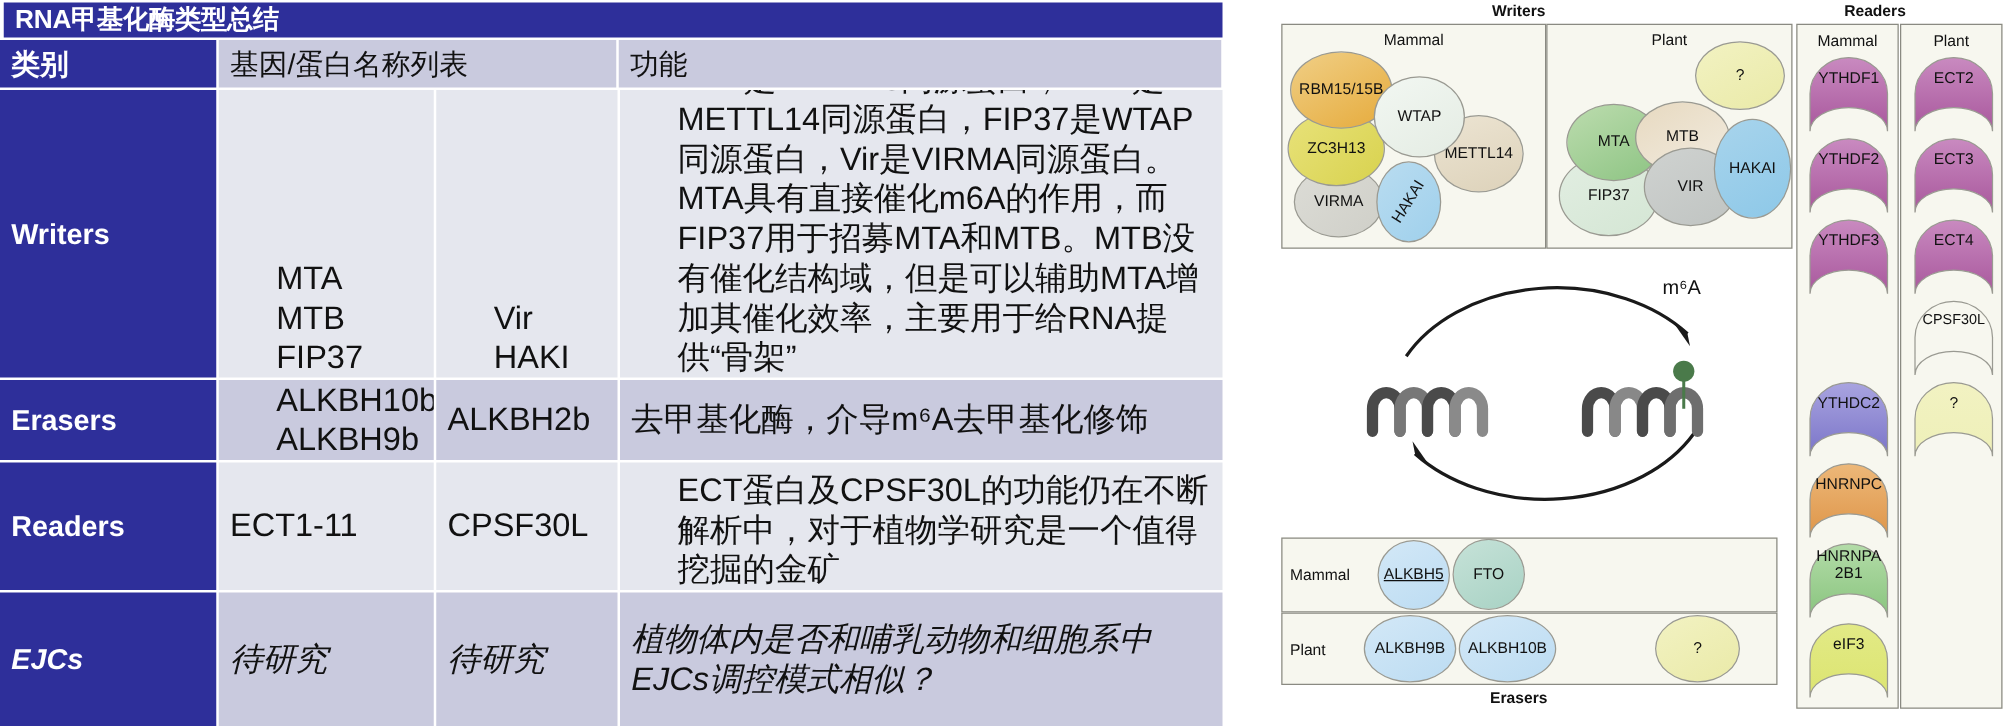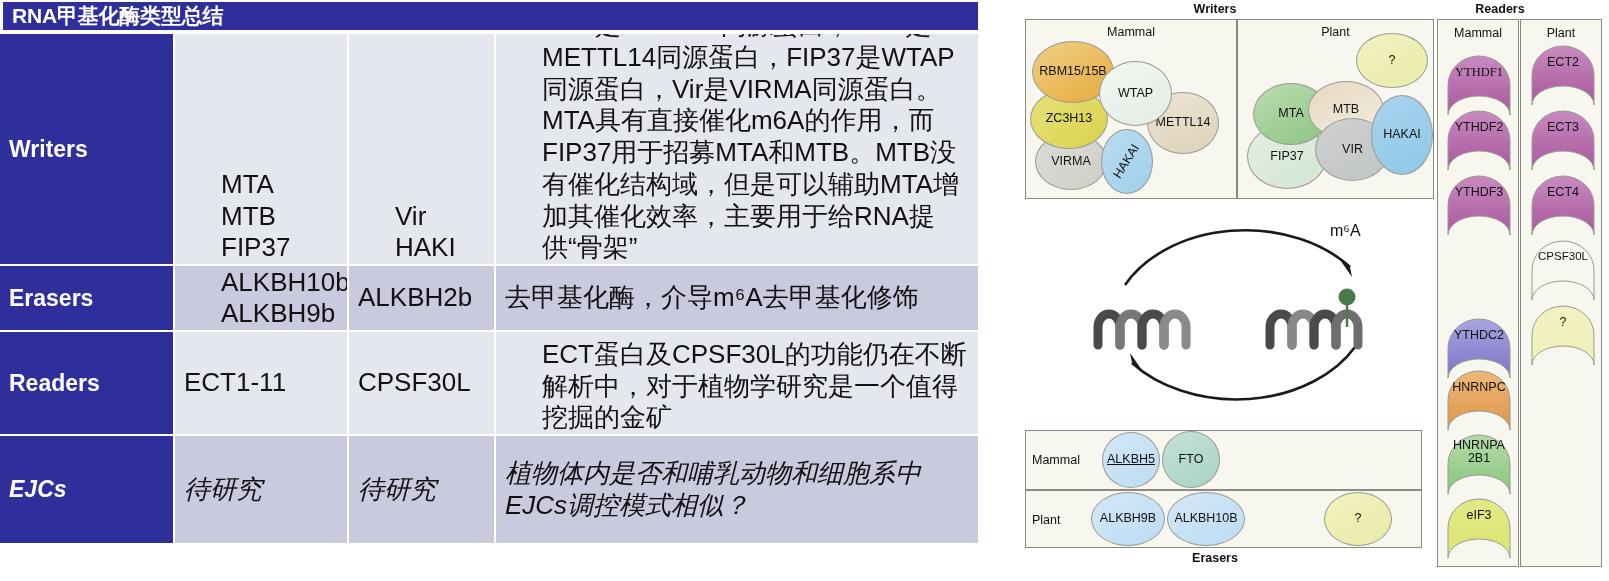--- a/index.html
+++ b/index.html
@@ -86,20 +86,37 @@
 <body>
 
 <div id="root">
 
   <div id="table-panel">
 
     <div id="slide-title">RNA甲基化酶类型总结</div>
 
     <div class="tbl">
 
+      <div class="trow h-hdr">
+        <div class="cell c1 h-hdr">
+          <div class="vc">
+              <span class="cat-label">类别</span>
+            </div>
+        </div>
+        <div class="cell c2 h-hdr shade-b" style="width:318px;">
+          <div class="vc">
+              <span class="hdr-txt">基因/蛋白名称列表</span>
+            </div>
+        </div>
+        <div class="cell c4 h-hdr shade-b">
+          <div class="vc">
+              <span class="hdr-txt">功能</span>
+            </div>
+        </div>
+      </div>
       <div class="rowgap"></div>
 
       <div class="trow h-wr">
         <div class="cell c1 h-wr">
           <div class="vc">
               <span class="cat-label">Writers</span>
             </div>
         </div>
         <div class="cell c2 h-wr shade-a">
           <div class="vc-col">
@@ -293,21 +310,21 @@
     <div class="ell" style="left:334px; top:492px; width:68px; height:54px; background:linear-gradient(150deg,#f2f2c2,#eaeaa8);">
       <span>?</span>
       </div>
 
     <div class="box" style="left:447px; top:19px; width:82px; height:548px;"></div>
     <div class="sub-label" style="left:447px; top:26px; width:82px;">Mammal</div>
 
     <div class="box" style="left:530px; top:19px; width:82px; height:548px;"></div>
     <div class="sub-label" style="left:530px; top:26px; width:82px;">Plant</div>
 
-    <div class="arcshape" style="left:456px; top:55px; width:66px; height:62px;font-family:Liberation Serif, serif;">
+    <div class="arcshape" style="left:456px; top:45px; width:66px; height:62px;">
       <svg width="66" height="62" viewBox="0 0 66 62">
           <defs>
             <linearGradient id="g1" x1="0" y1="0" x2="0" y2="1">
               <stop offset="0" stop-color="#c98ac0"></stop>
               <stop offset="1" stop-color="#a8579c"></stop>
             </linearGradient>
           </defs>
       <path d="M2 60 L2 30 A31 29 0 0 1 64 30 L64 60 A31 19 0 0 0 2 60 Z" fill="url(#g1)" stroke="#9a9a92" stroke-width="1"></path>
         </svg>
       <span class="reader-label">YTHDF1</span>
@@ -321,21 +338,21 @@
       </div>
 
     <div class="arcshape" style="left:456px; top:175px; width:66px; height:62px;">
       <svg width="66" height="62" viewBox="0 0 66 62">
           <path d="M2 60 L2 30 A31 29 0 0 1 64 30 L64 60 A31 19 0 0 0 2 60 Z" fill="url(#g1)" stroke="#9a9a92" stroke-width="1"></path>
         </svg>
       <span class="reader-label">YTHDF3</span>
       </div>
 
 
-    <div class="arcshape" style="left:456px; top:318px; width:66px; height:62px;">
+    <div class="arcshape" style="left:456px; top:305px; width:66px; height:62px;">
       <svg width="66" height="62" viewBox="0 0 66 62">
           <defs>
             <linearGradient id="g3" x1="0" y1="0" x2="0" y2="1">
               <stop offset="0" stop-color="#a9a4e0"></stop>
               <stop offset="1" stop-color="#7a74c8"></stop>
             </linearGradient>
           </defs>
       <path d="M2 60 L2 30 A31 29 0 0 1 64 30 L64 60 A31 19 0 0 0 2 60 Z" fill="url(#g3)" stroke="#9a9a92" stroke-width="1"></path>
         </svg>
       <span class="reader-label">YTHDC2</span>

